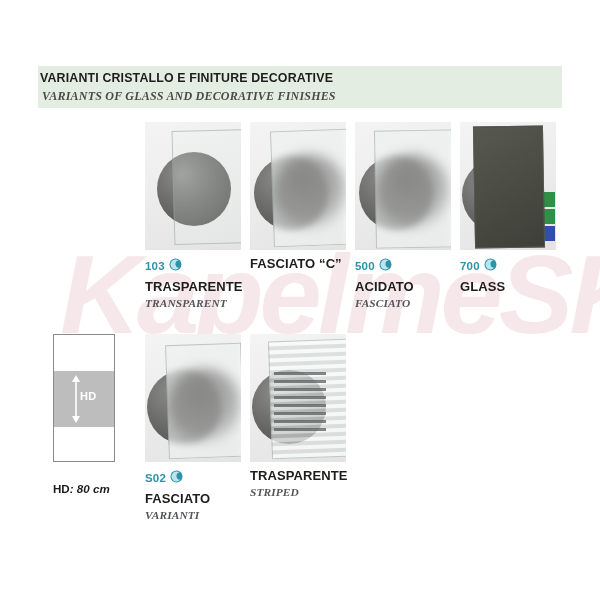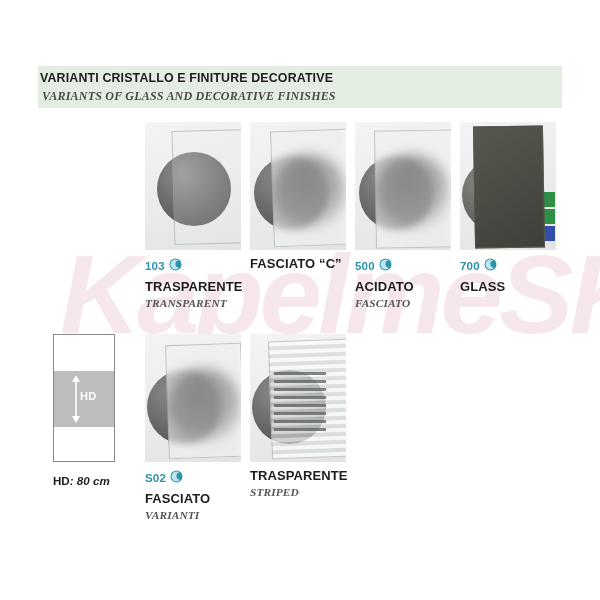--- a/index.html
+++ b/index.html
@@ -153,21 +153,21 @@
     background:#bdbdbd;
   }
   .hd-arrow{
     position:absolute;left:17px;top:40px;width:10px;height:48px;
   }
   .hd-label{
     position:absolute;left:26px;top:55px;
     font-size:11px;font-weight:bold;color:#ffffff;letter-spacing:0.4px;
   }
   .hd-caption{
-    margin-top:12px;
+    margin-top:20px;
     font-size:11.6px;color:#1d1d1b;white-space:nowrap;
   }
   .hd-caption b{font-weight:bold;}
   .hd-caption i{font-style:italic;font-weight:bold;color:#1d1d1b;}
 </style>
 </head>
 <body>
 
 <div class="watermark">KapelmeSK</div>
 

